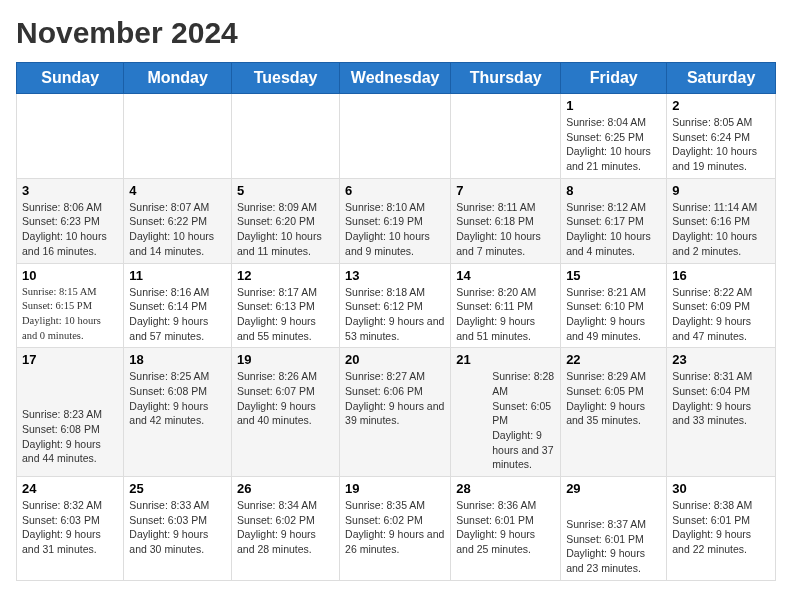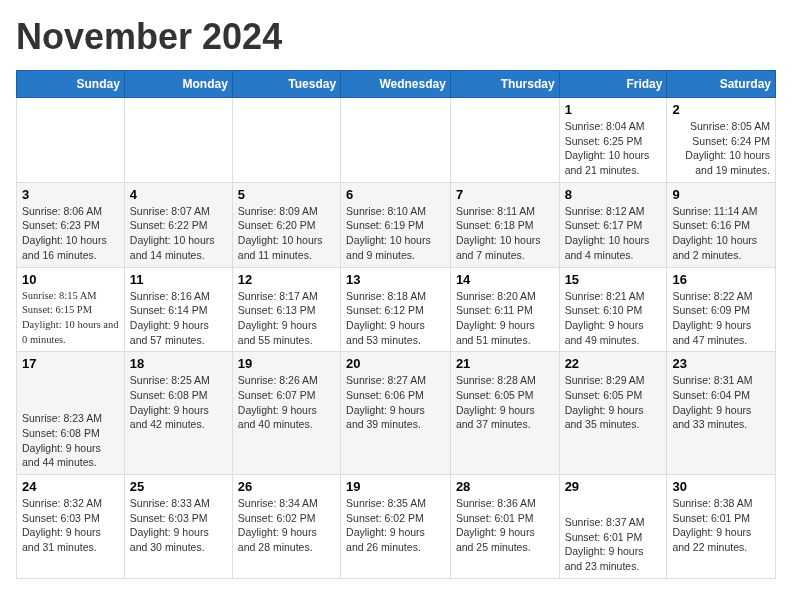--- a/index.html
+++ b/index.html
@@ -21,34 +21,34 @@
       align-items: center;
       gap: 4px;
     }
     .logo-text-general { font-size: 18px; font-weight: bold; color: #333; }
     .logo-text-blue { font-size: 18px; font-weight: bold; color: #2878c8; }
     .logo-icon {
       width: 28px;
       height: 28px;
     }
     .title-section { text-align: right; }
-    .month-title { font-size: 36px; font-weight: bold; color: #333; }
+    .month-title { font-size: 30px; font-weight: bold; color: #333; }
     .location-title { font-size: 18px; color: #555; }
 
     .calendar-table {
       width: 100%;
       border-collapse: collapse;
       font-size: 11px;
     }
     .calendar-table th {
       background-color: #2878c8;
       color: #fff;
       padding: 6px 4px;
-      text-align: right;
-      font-size: 12px;
+      text-align: center;
+      font-size: 16px;
       font-weight: bold;
       border: 1px solid #1a5fa8;
     }
     .calendar-table td {
       vertical-align: top;
       padding: 4px 5px;
       border: 1px solid #ddd;
       height: 80px;
       width: 113px;
       background: #fff;
@@ -100,21 +100,21 @@
         <td class="empty-cell"></td>
         <td class="empty-cell"></td>
         <td>
           <span class="day-number">1</span>
           <div class="day-info" style="white-space: pre-line;">Sunrise: 8:04 AM
 Sunset: 6:25 PM
 Daylight: 10 hours and 21 minutes.</div>
         </td>
         <td>
           <span class="day-number">2</span>
-          <div class="day-info" style="white-space: pre-line; text-align: right;">Sunrise: 8:05 AM
+          <div class="day-info" style="white-space: pre-line;">Sunrise: 8:05 AM
 Sunset: 6:24 PM
 Daylight: 10 hours and 19 minutes.</div>
         </td>
       </tr>
       <tr>
         <td>
           <span class="day-number">3</span>
           <div class="day-info" style="white-space: pre-line;">Sunrise: 8:06 AM
 Sunset: 6:23 PM
 Daylight: 10 hours and 16 minutes.</div>
@@ -220,21 +220,21 @@
 Daylight: 9 hours and 40 minutes.</div>
         </td>
         <td>
           <span class="day-number">20</span>
           <div class="day-info" style="white-space: pre-line;">Sunrise: 8:27 AM
 Sunset: 6:06 PM
 Daylight: 9 hours and 39 minutes.</div>
         </td>
         <td>
           <span class="day-number">21</span>
-          <div class="day-info" style="white-space: pre-line;">Sunrise: 8:28 AM
+          <div class="day-info" style="white-space: pre-line; margin-left: 36px;">Sunrise: 8:28 AM
 Sunset: 6:05 PM
 Daylight: 9 hours and 37 minutes.</div>
         </td>
         <td>
           <span class="day-number">22</span>
           <div class="day-info" style="white-space: pre-line;">Sunrise: 8:29 AM
 Sunset: 6:05 PM
 Daylight: 9 hours and 35 minutes.</div>
         </td>
         <td>

